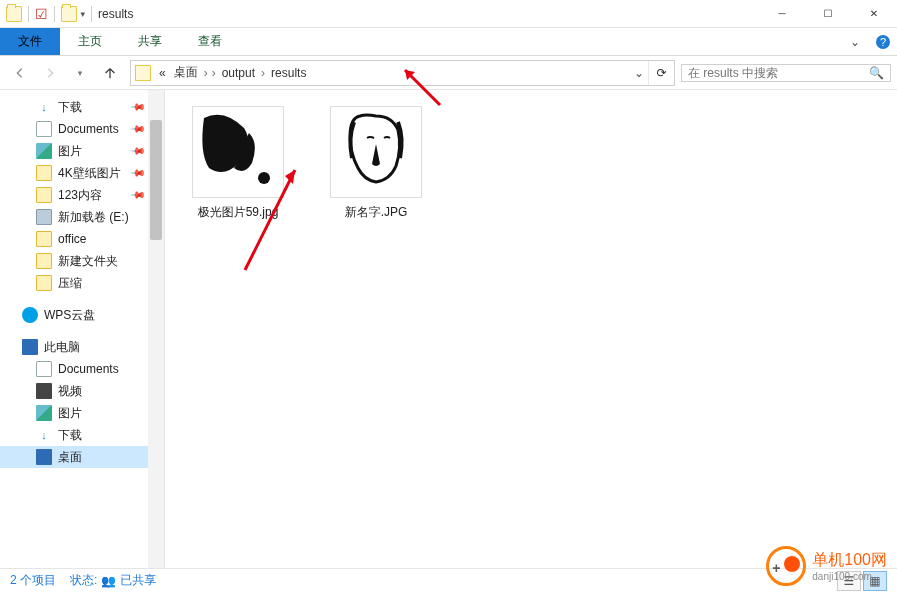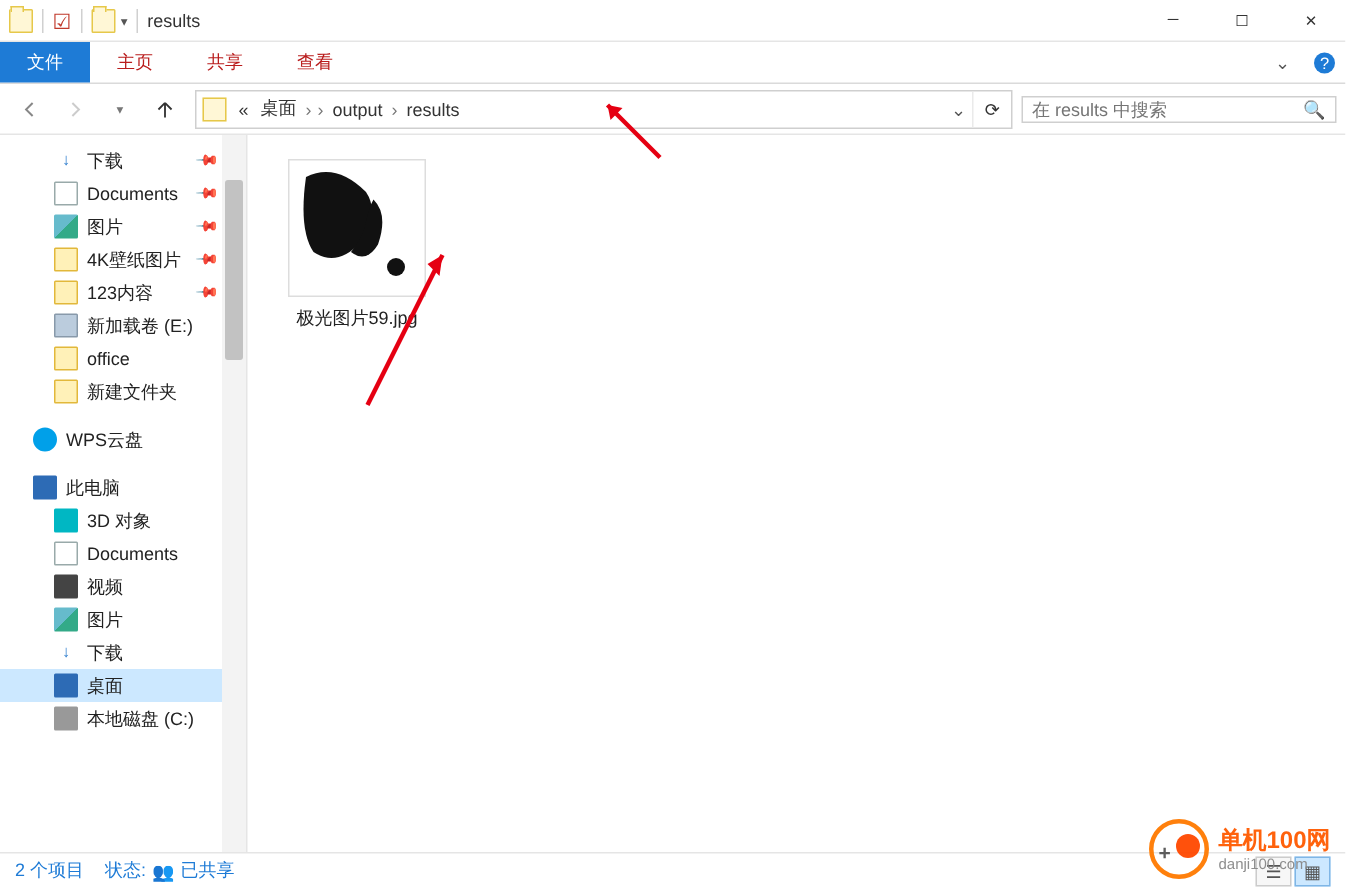--- a/index.html
+++ b/index.html
@@ -11,22 +11,22 @@
 .titlebar .qat .folder-ico { width:16px; height:16px; background:#fff7d6; border:1px solid #e6c84a; border-radius:1px; position:relative; }
 .titlebar .qat .folder-ico:before { content:""; position:absolute; top:-3px; left:0; width:7px; height:3px; background:#fff7d6; border:1px solid #e6c84a; border-bottom:none; }
 .titlebar .qat .sep { width:1px; height:16px; background:#d0d0d0; margin:0 2px; }
 .titlebar .qat .check { color:#c0392b; font-size:14px; }
 .titlebar .title { margin-left: 4px; font-size: 12px; color:#333; }
 .titlebar .winbtns { margin-left:auto; display:flex; }
 .titlebar .winbtns div { width:46px; height:28px; display:flex; align-items:center; justify-content:center; color:#333; font-size:10px; }
 
 
 .ribbon { height: 28px; display:flex; align-items:stretch; border-bottom:1px solid #dadada; background:#fff; }
-.ribbon .tab { padding: 0 18px; display:flex; align-items:center; font-size:12px; color:#b91c1c; }
-.ribbon .tab.file { background:#1e7bd6; color:#ffffff; }
+.ribbon .tab { padding: 0 18px; display:flex; align-items:center; font-size:12px; color:#14532d; }
+.ribbon .tab.file { background:#1e7bd6; color:#000000; }
 .ribbon .spacer { flex:1; }
 .ribbon .chev { width:28px; display:flex; align-items:center; justify-content:center; color:#555; }
 .ribbon .help { width:28px; display:flex; align-items:center; justify-content:center; color:#1e7bd6; }
 
 
 .addrrow { height: 34px; display:flex; align-items:center; padding: 0 6px; gap:2px; border-bottom:1px solid #e5e5e5; }
 .navbtn { width:28px; height:28px; display:flex; align-items:center; justify-content:center; color:#999; border-radius:2px; }
 .navbtn.enabled { color:#333; }
 .navbtn svg { width:14px; height:14px; }
 .addrbox { flex:1; height:26px; border:1px solid #cfcfcf; display:flex; align-items:center; background:#fff; margin:0 4px; }
@@ -84,21 +84,21 @@
 .status .right { margin-left:auto; display:flex; gap:2px; }
 .status .viewbtn { width:24px; height:20px; border:1px solid #ccc; display:flex; align-items:center; justify-content:center; color:#555; background:#f7f7f7; }
 .status .viewbtn.active { background:#cce8ff; border-color:#7fb6e6; }
 
 
 .watermark { position:absolute; right:10px; bottom:6px; display:flex; align-items:center; gap:6px; opacity:.95; }
 .wm-icon { width:40px; height:40px; position:relative; }
 .wm-icon .ring { position:absolute; inset:0; border:3px solid #ff7a00; border-radius:50%; }
 .wm-icon .dot { position:absolute; left:18px; top:10px; width:16px; height:16px; background:#ff4800; border-radius:50%; }
 .wm-icon .plus { position:absolute; left:6px; top:14px; font-size:14px; color:#555; font-weight:bold; }
-.wm-text { font-size:16px; color:#ff5a00; font-weight:700; }
+.wm-text { font-size:16px; color:#ff5a00; font-weight:400; }
 .wm-sub { font-size:10px; color:#888; }
 </style>
 </head>
 <body>
 
 <div class="titlebar">
   <div class="qat">
     <div class="folder-ico"></div>
     <div class="sep"></div>
     <span class="check">☑</span>
@@ -198,73 +198,82 @@
         <span>新加载卷 (E:)</span>
       </div>
       <div class="node deep">
         <span class="ico folder"></span>
         <span>office</span>
       </div>
       <div class="node deep">
         <span class="ico folder"></span>
         <span>新建文件夹</span>
       </div>
+      <div class="node deep">
+        <span class="ico folder"></span>
+        <span>压缩</span>
+      </div>
       <div class="gap"></div>
       <div class="node">
         <span class="ico wps"></span>
         <span>WPS云盘</span>
       </div>
       <div class="gap"></div>
       <div class="node">
         <span class="ico pc"></span>
         <span>此电脑</span>
       </div>
       <div class="node deep">
-        <span class="ico cube"></span>
-        <span>3D 对象</span>
-      </div>
-      <div class="node deep">
         <span class="ico doc"></span>
         <span>Documents</span>
       </div>
       <div class="node deep">
         <span class="ico vid"></span>
         <span>视频</span>
       </div>
       <div class="node deep">
         <span class="ico img"></span>
         <span>图片</span>
       </div>
       <div class="node deep">
         <span class="ico dl"></span>
         <span>下载</span>
       </div>
       <div class="node deep selected">
         <span class="ico desk"></span>
         <span>桌面</span>
-      </div>
-      <div class="node deep">
-        <span class="ico ldrive"></span>
-        <span>本地磁盘 (C:)</span>
       </div>
       <div class="scrollbar">
         <div class="thumb"></div>
       </div>
   </div>
   <div class="content">
     <div class="fileitem">
       <div class="thumbimg">
         <svg viewBox="0 0 88 88">
             <rect width="88" height="88" fill="#fff"></rect>
             <path d="M10 10 Q30 0 50 20 Q60 35 45 55 Q30 70 15 60 Q5 45 10 10 Z" fill="#111"></path>
             <path d="M55 25 Q65 35 58 55 Q50 68 40 60 Q48 50 50 40 Q52 30 55 25 Z" fill="#111"></path>
             <circle cx="70" cy="70" r="6" fill="#111"></circle>
           </svg>
       </div>
       <div class="fname">极光图片59.jpg</div>
+    </div>
+    <div class="fileitem">
+      <div class="thumbimg">
+        <svg viewBox="0 0 88 88">
+            <rect width="88" height="88" fill="#fff"></rect>
+            <path d="M28 8 Q18 10 18 28 Q18 45 26 60 Q32 72 44 74 Q58 72 64 58 Q70 40 66 22 Q60 8 44 8 Q34 6 28 8 Z" fill="none" stroke="#111" stroke-width="3"></path>
+            <path d="M35 30 Q38 28 42 30 M52 30 Q55 28 58 30" stroke="#111" stroke-width="2" fill="none"></path>
+            <path d="M44 36 L40 56 Q44 60 48 56 L44 36" fill="#111"></path>
+            <path d="M22 14 Q16 30 20 50" stroke="#111" stroke-width="4" fill="none"></path>
+            <path d="M66 14 Q72 30 68 50" stroke="#111" stroke-width="4" fill="none"></path>
+          </svg>
+      </div>
+      <div class="fname">新名字.JPG</div>
     </div>
 
     <div class="arrow" style="left:230px; top:-30px;">
       <svg width="50" height="50">
           <line x1="45" y1="45" x2="10" y2="10"></line>
           <polygon points="10,10 20,12 12,20"></polygon>
         </svg>
     </div>
     <div class="arrow" style="left:70px; top:70px;">
       <svg width="70" height="120">

